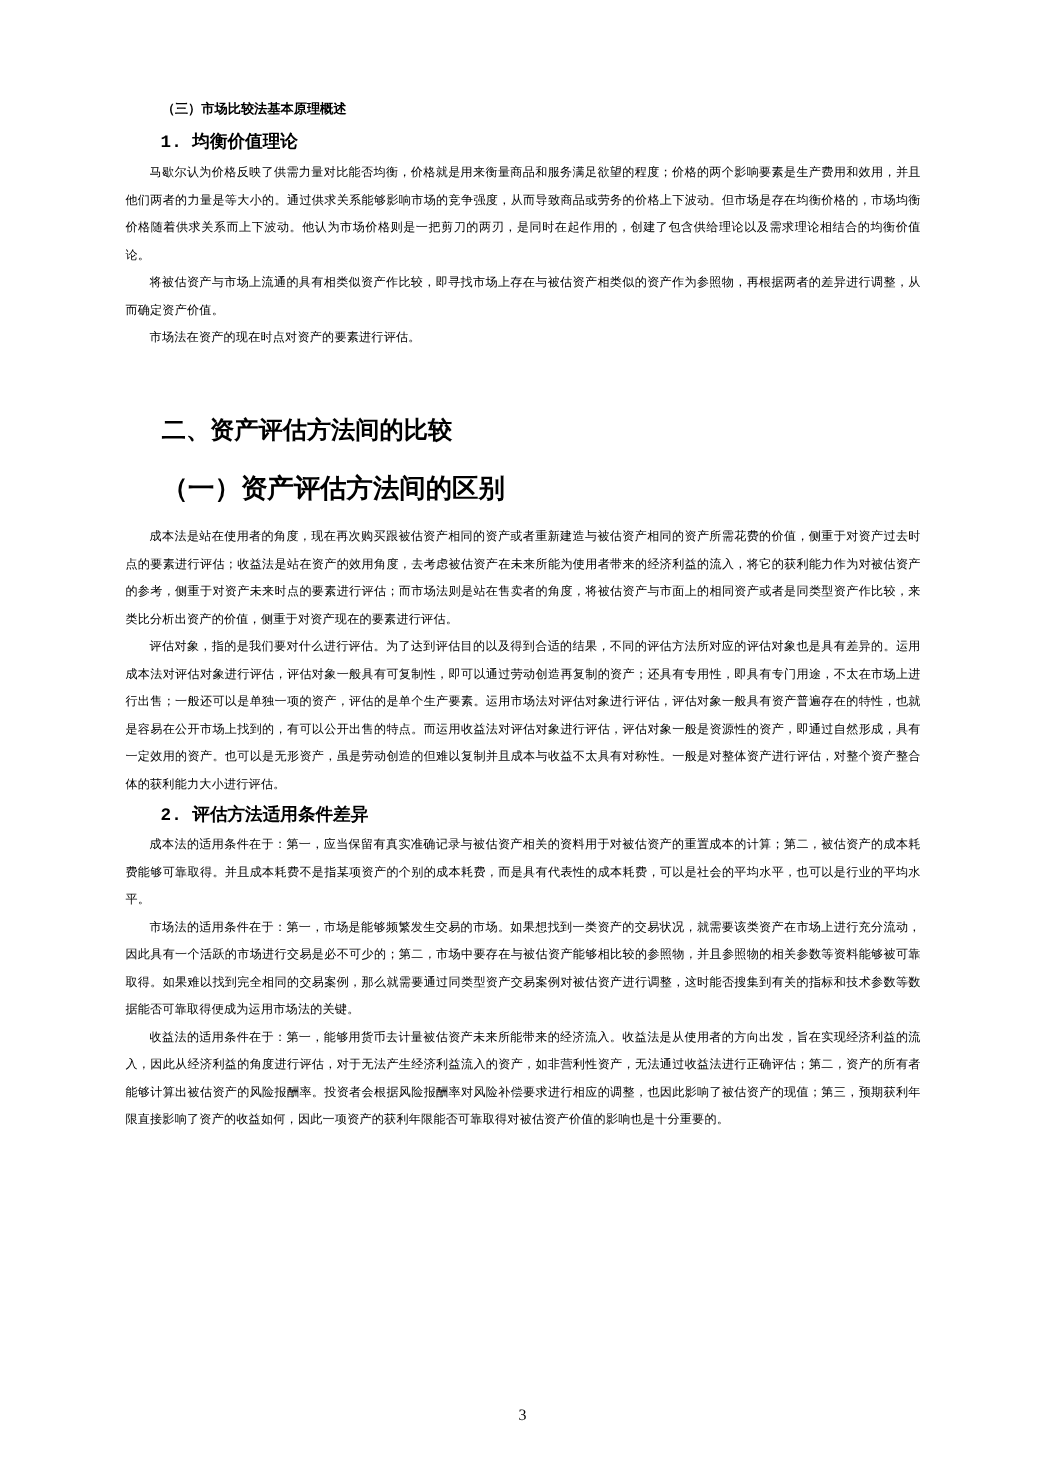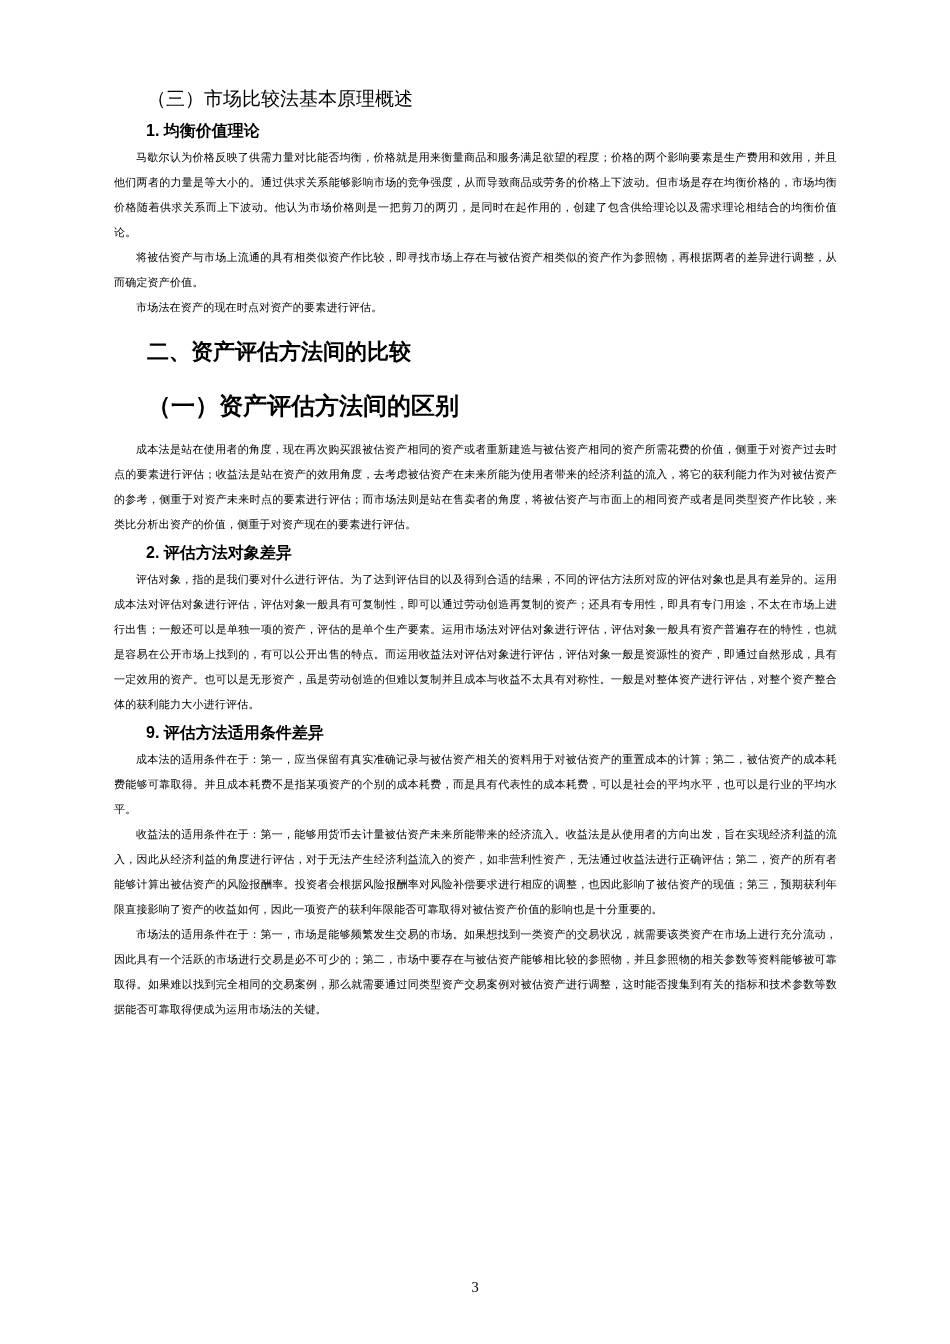--- a/index.html
+++ b/index.html
@@ -26,43 +26,43 @@
   .para {
     font-size: 11px;
     line-height: 25px;
     text-align: justify;
     text-indent: 2em;
     margin: 0;
     letter-spacing: 0.2px;
   }
   
   .subhead {
-    font-family: Liberation Sans, sans-serif;
+    font-family: Liberation Mono, monospace;
     font-size: 16px;
     line-height: 25px;
     font-weight: bold;
     text-indent: 2em;
     margin: 3px 0 2px 0;
   }
   
   .h3 {
     font-family: "Liberation Sans", sans-serif;
-    font-size: 19px;
+    font-size: 12px;
     line-height: 26px;
-    font-weight: normal;
+    font-weight: bold;
     margin: 0 0 6px 0;
     padding-left: 33px;
   }
   
   .h1 {
     font-family: "Liberation Sans", sans-serif;
     font-size: 22px;
     line-height: 30px;
     font-weight: bold;
-    margin: 17px 0 26px 0;
+    margin: 56px 0 26px 0;
     padding-left: 33px;
   }
   
   .h2 {
     font-family: "Liberation Sans", sans-serif;
     font-size: 24px;
     line-height: 26px;
     font-weight: bold;
     margin: 0 0 18px 0;
     padding-left: 33px;
@@ -93,27 +93,26 @@
 
   <p class="para">市场法在资产的现在时点对资产的要素进行评估。</p>
 
   <h1 class="h1">二、资产评估方法间的比较</h1>
 
   <h2 class="h2">（一）资产评估方法间的区别</h2>
 
 
   <p class="para">成本法是站在使用者的角度，现在再次购买跟被估资产相同的资产或者重新建造与被估资产相同的资产所需花费的价值，侧重于对资产过去时点的要素进行评估；收益法是站在资产的效用角度，去考虑被估资产在未来所能为使用者带来的经济利益的流入，将它的获利能力作为对被估资产的参考，侧重于对资产未来时点的要素进行评估；而市场法则是站在售卖者的角度，将被估资产与市面上的相同资产或者是同类型资产作比较，来类比分析出资产的价值，侧重于对资产现在的要素进行评估。</p>
 
-  <h4 class="subhead">2. 评估方法对象差异</h4>
 
   <p class="para">评估对象，指的是我们要对什么进行评估。为了达到评估目的以及得到合适的结果，不同的评估方法所对应的评估对象也是具有差异的。运用成本法对评估对象进行评估，评估对象一般具有可复制性，即可以通过劳动创造再复制的资产；还具有专用性，即具有专门用途，不太在市场上进行出售；一般还可以是单独一项的资产，评估的是单个生产要素。运用市场法对评估对象进行评估，评估对象一般具有资产普遍存在的特性，也就是容易在公开市场上找到的，有可以公开出售的特点。而运用收益法对评估对象进行评估，评估对象一般是资源性的资产，即通过自然形成，具有一定效用的资产。也可以是无形资产，虽是劳动创造的但难以复制并且成本与收益不太具有对称性。一般是对整体资产进行评估，对整个资产整合体的获利能力大小进行评估。</p>
 
-  <h4 class="subhead">9. 评估方法适用条件差异</h4>
+  <h4 class="subhead">2. 评估方法适用条件差异</h4>
 
   <p class="para">成本法的适用条件在于：第一，应当保留有真实准确记录与被估资产相关的资料用于对被估资产的重置成本的计算；第二，被估资产的成本耗费能够可靠取得。并且成本耗费不是指某项资产的个别的成本耗费，而是具有代表性的成本耗费，可以是社会的平均水平，也可以是行业的平均水平。</p>
 
+  <p class="para">市场法的适用条件在于：第一，市场是能够频繁发生交易的市场。如果想找到一类资产的交易状况，就需要该类资产在市场上进行充分流动，因此具有一个活跃的市场进行交易是必不可少的；第二，市场中要存在与被估资产能够相比较的参照物，并且参照物的相关参数等资料能够被可靠取得。如果难以找到完全相同的交易案例，那么就需要通过同类型资产交易案例对被估资产进行调整，这时能否搜集到有关的指标和技术参数等数据能否可靠取得便成为运用市场法的关键。</p>
+
   <p class="para">收益法的适用条件在于：第一，能够用货币去计量被估资产未来所能带来的经济流入。收益法是从使用者的方向出发，旨在实现经济利益的流入，因此从经济利益的角度进行评估，对于无法产生经济利益流入的资产，如非营利性资产，无法通过收益法进行正确评估；第二，资产的所有者能够计算出被估资产的风险报酬率。投资者会根据风险报酬率对风险补偿要求进行相应的调整，也因此影响了被估资产的现值；第三，预期获利年限直接影响了资产的收益如何，因此一项资产的获利年限能否可靠取得对被估资产价值的影响也是十分重要的。</p>
-
-  <p class="para">市场法的适用条件在于：第一，市场是能够频繁发生交易的市场。如果想找到一类资产的交易状况，就需要该类资产在市场上进行充分流动，因此具有一个活跃的市场进行交易是必不可少的；第二，市场中要存在与被估资产能够相比较的参照物，并且参照物的相关参数等资料能够被可靠取得。如果难以找到完全相同的交易案例，那么就需要通过同类型资产交易案例对被估资产进行调整，这时能否搜集到有关的指标和技术参数等数据能否可靠取得便成为运用市场法的关键。</p>
 
   <div class="footer">3</div>
 
 </div>
 
 </body></html>

